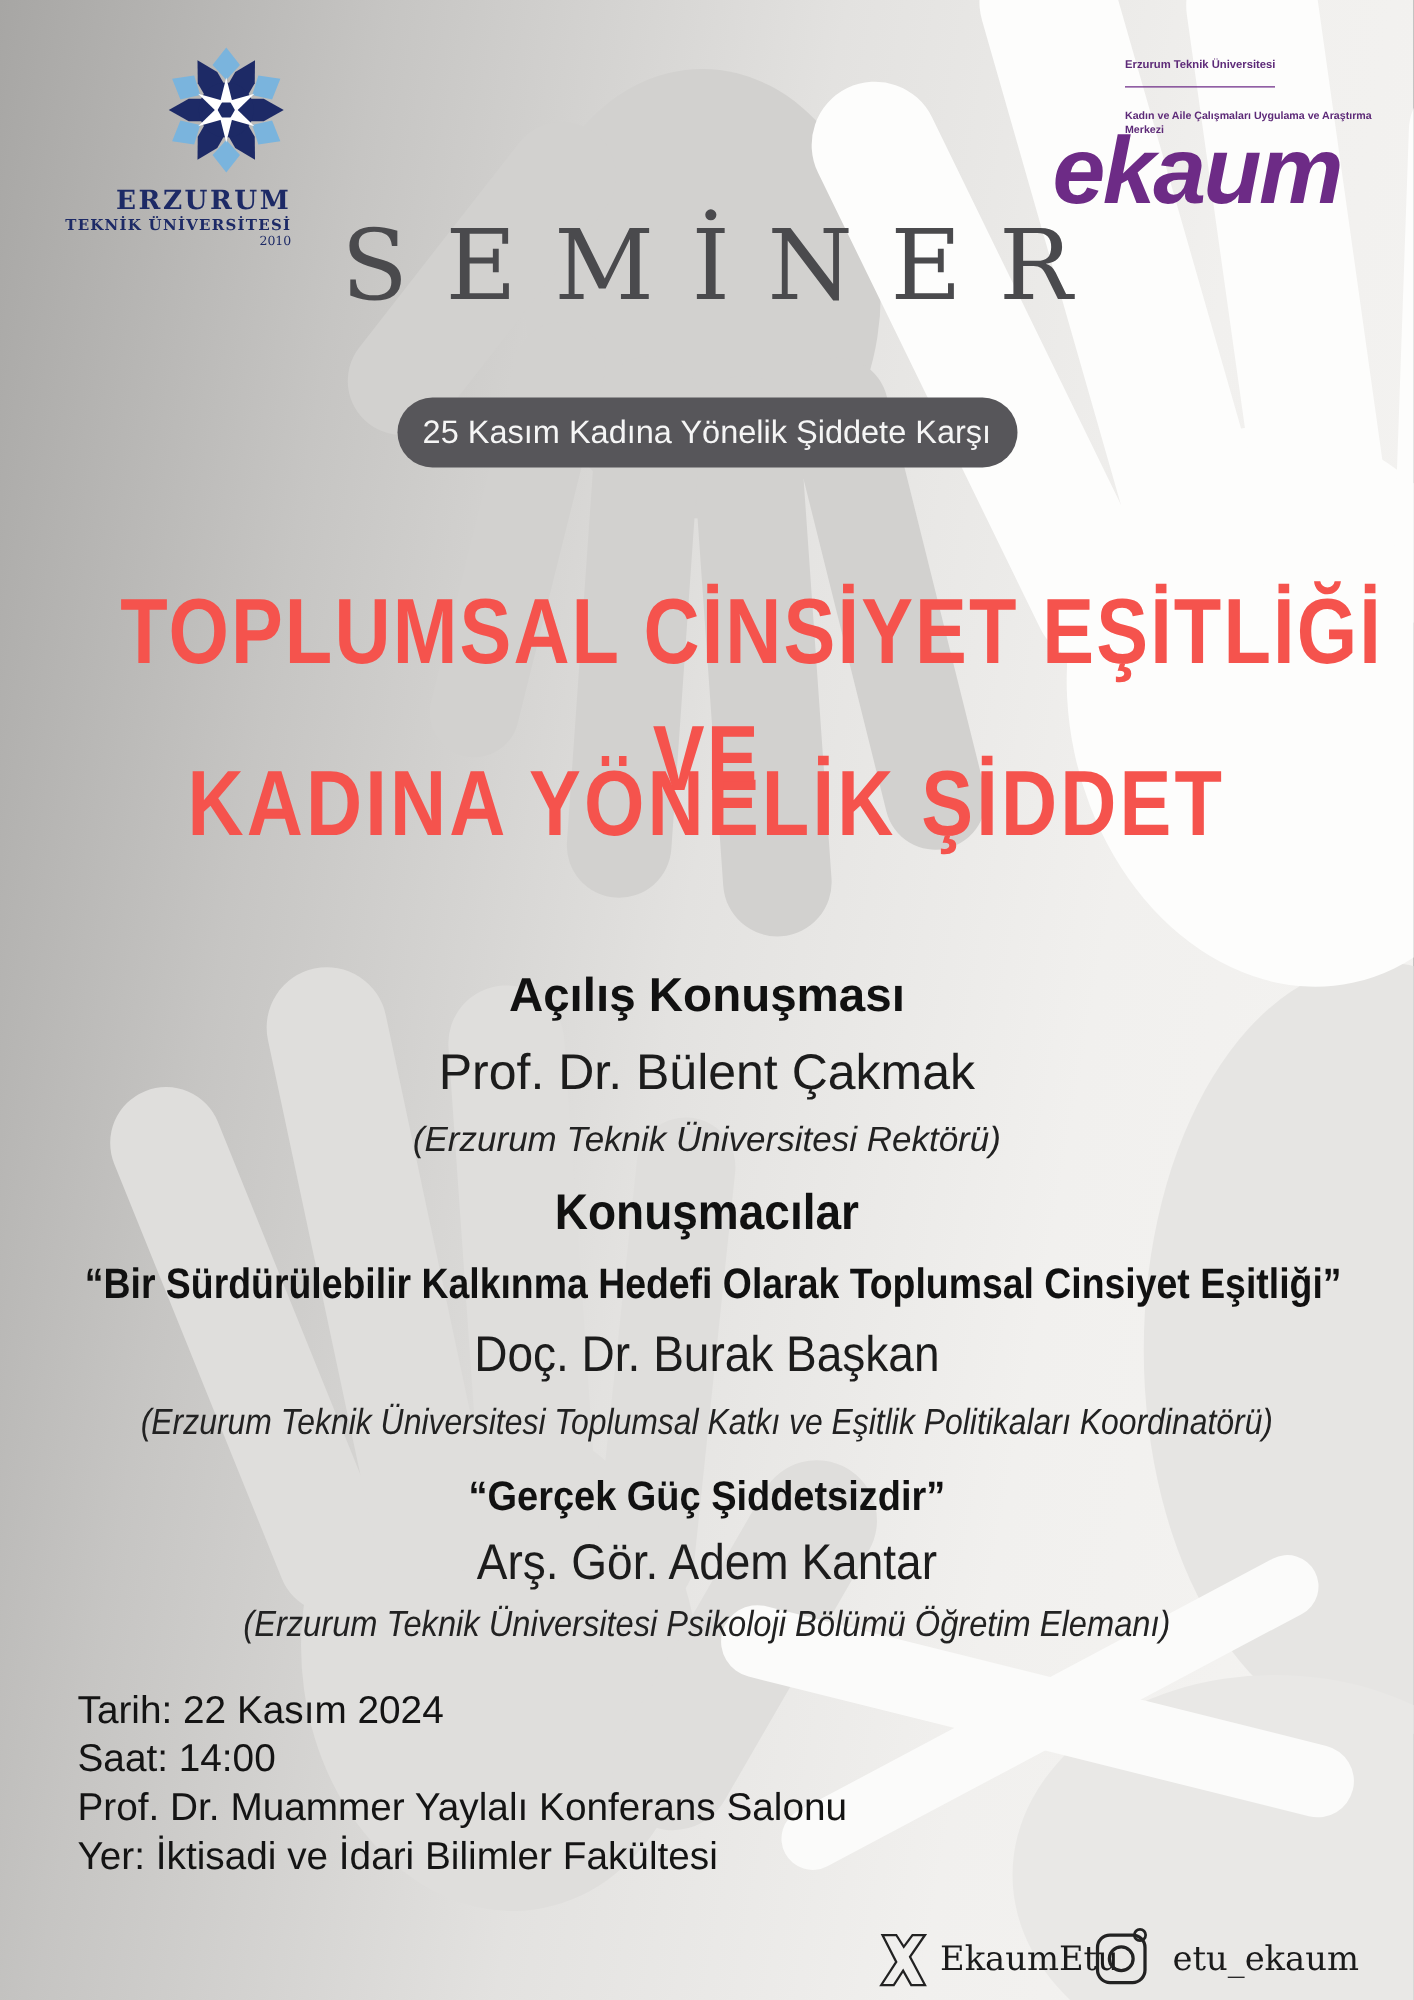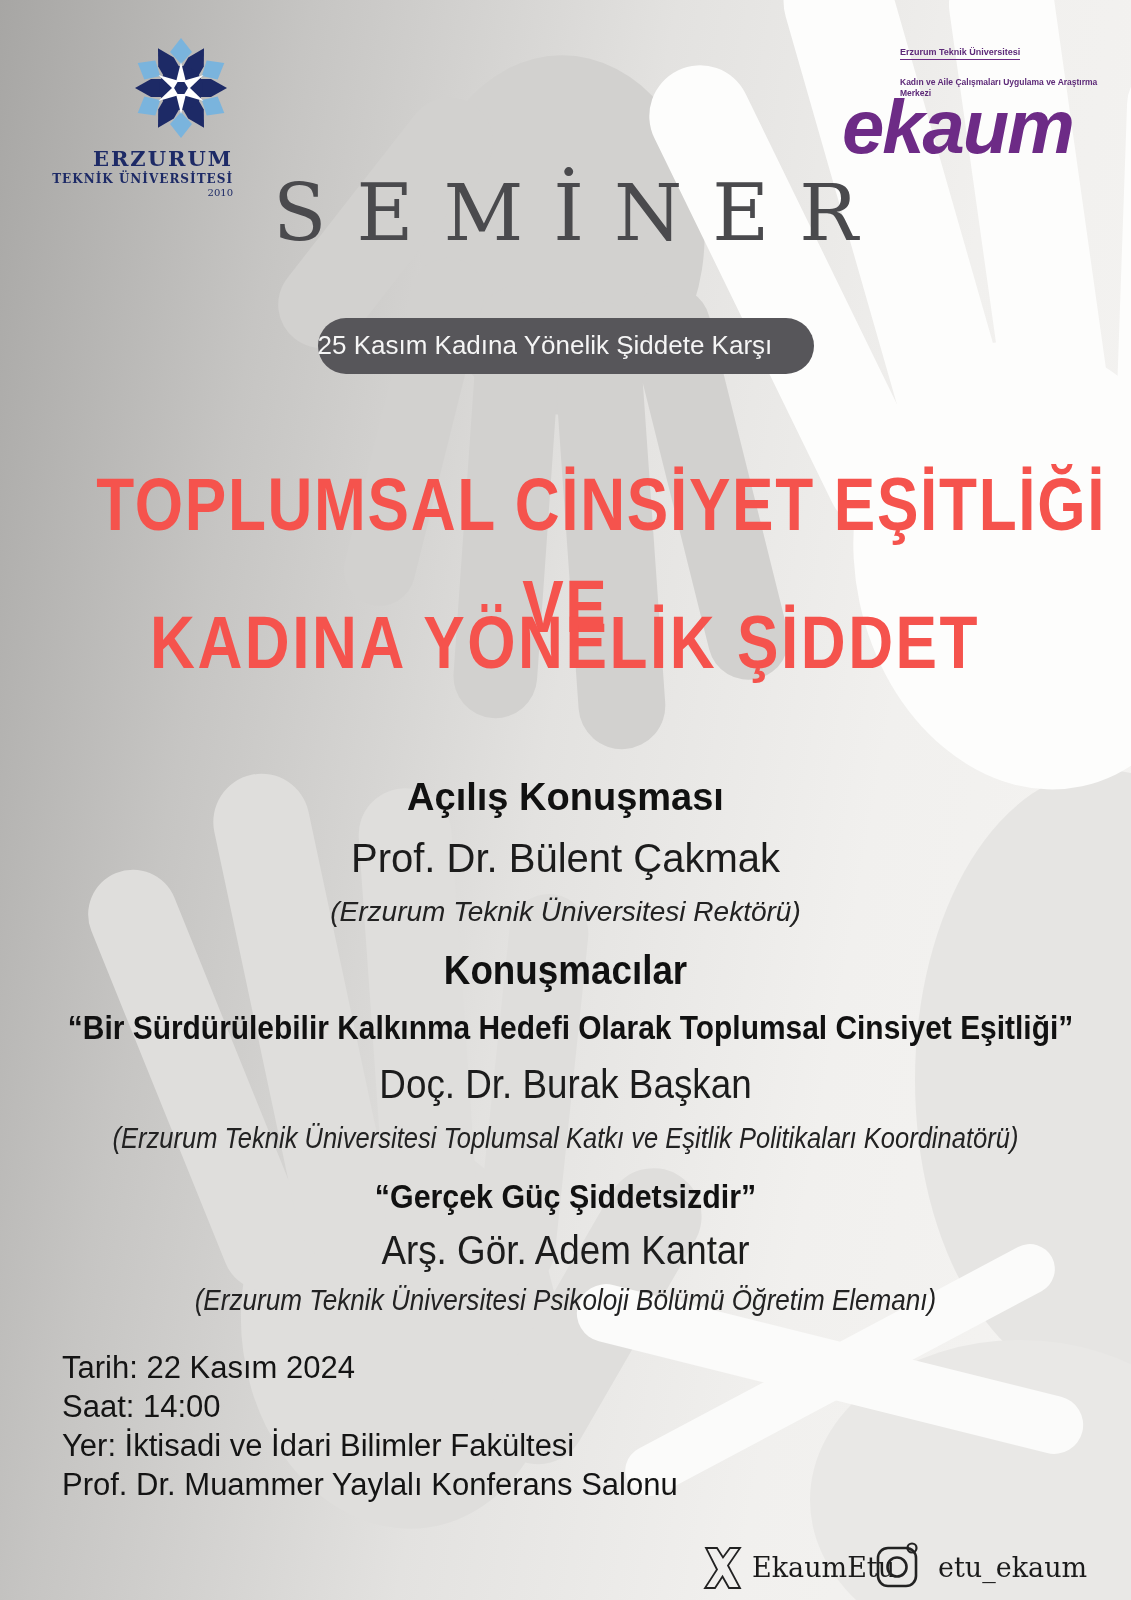--- a/index.html
+++ b/index.html
@@ -19,32 +19,32 @@
   .condense-92{transform:scaleX(0.92);transform-origin:50% 50%;}
 
   
   #etu-logo{left:38px;top:36px;width:195px;text-align:right;color:#1d2a66;}
   #etu-logo .uni-name{font-family:"DejaVu Serif",serif;font-weight:bold;font-size:21px;letter-spacing:2px;margin-top:2px;}
   #etu-logo .uni-sub{font-family:"DejaVu Serif",serif;font-weight:bold;font-size:12px;letter-spacing:1px;margin-top:1px;}
   #etu-logo .uni-year{font-family:"DejaVu Serif",serif;font-size:10px;margin-top:1px;}
 
   
   #ekaum-logo{left:842px;top:40px;width:260px;color:#6d2b86;}
-  #ekaum-logo .small1{font-size:9px;font-weight:bold;color:#5d2a78;border-bottom:1.5px solid #6d2b86;display:inline-block;padding-bottom:1px;}
+  #ekaum-logo .small1{font-size:9px;font-weight:bold;color:#5d2a78;border-bottom:1.5px solid #6d2b86;display:inline-block;padding-bottom:12px;}
   #ekaum-logo .small2{font-size:8.5px;font-weight:bold;color:#5d2a78;margin-top:17px;}
   #ekaum-logo .smalls{margin-left:58px;line-height:1.25;}
   #ekaum-logo .word{font-size:76px;font-weight:bold;font-style:italic;letter-spacing:-2px;line-height:0.85;margin-top:-4px;}
 
   #seminer{top:168px;font-family:"DejaVu Serif",serif;font-size:78px;letter-spacing:30px;color:#4a4a4d;padding-left:30px;}
 
   #event-badge{
     left:50%;top:318px;transform:translateX(-50%);
     width:496px;padding:11px 0 13px 0;
     background:#57565a;border-radius:44px;
-    color:#f5f5f5;font-size:26px;line-height:32px;text-align:left;
+    color:#f5f5f5;font-size:26px;line-height:32px;text-align:center;
   }
 
   .main-title{font-weight:bold;color:#f5534d;font-size:74px;letter-spacing:2px;}
   #title-1{top:462px;}
   #title-2{top:564px;}
   #title-3{top:600px;letter-spacing:3px;}
   .main-title .inner{display:inline-block;transform:scaleX(0.84);transform-origin:50% 50%;}
 
   .h-bold{font-weight:bold;color:#111;}
   #opening-heading{top:776px;font-size:38px;}
@@ -163,22 +163,22 @@
   <div class="center-line condense-92" id="talk1-speaker">Doç. Dr. Burak Başkan</div>
   <div class="center-line condense-88" id="talk1-affil">(Erzurum Teknik Üniversitesi Toplumsal Katkı ve Eşitlik Politikaları Koordinatörü)</div>
 
   <div class="center-line h-bold condense-92" id="talk2-title">“Gerçek Güç Şiddetsizdir”</div>
   <div class="center-line condense-92" id="talk2-speaker">Arş. Gör. Adem Kantar</div>
   <div class="center-line condense-90" id="talk2-affil">(Erzurum Teknik Üniversitesi Psikoloji Bölümü Öğretim Elemanı)</div>
 
   <div class="abs" id="details">
     <div>Tarih: 22 Kasım 2024</div>
     <div>Saat: 14:00</div>
+    <div>Prof. Dr. Muammer Yaylalı Konferans Salonu</div>
     <div>Yer: İktisadi ve İdari Bilimler Fakültesi</div>
-    <div>Prof. Dr. Muammer Yaylalı Konferans Salonu</div>
   </div>
 
   <svg class="abs" id="x-icon" width="40" height="44" viewBox="0 0 40 44">
     <polygon points="3,2 14,2 20,11.5 27,2 37,2 25,19.5 37,42 26,42 19.5,30.5 12,42 2,42 14,23.5" fill="none" stroke="#222" stroke-width="1.8"></polygon>
   </svg>
   <div class="abs social-text" id="x-handle">EkaumEtu</div>
 
   <svg class="abs" id="ig-icon" width="48" height="48" viewBox="0 0 48 48">
     <rect x="4" y="8" width="38" height="38" rx="10" fill="none" stroke="#222" stroke-width="2.6"></rect>
     <circle cx="23" cy="27" r="9.5" fill="none" stroke="#222" stroke-width="2.6"></circle>

